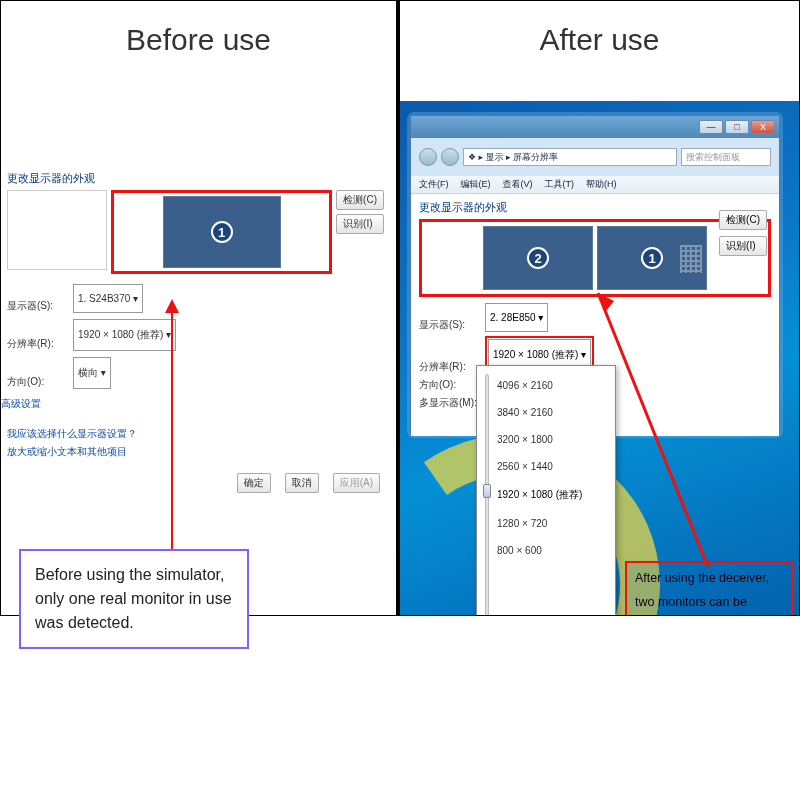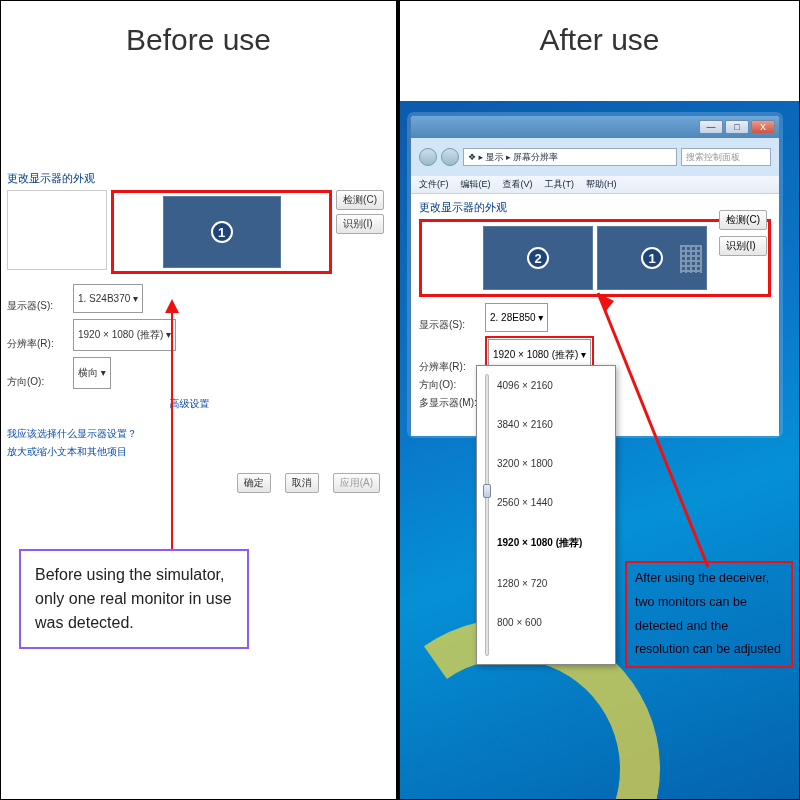--- a/index.html
+++ b/index.html
@@ -6,21 +6,21 @@
   body {
     margin: 0;
     width: 800px;
     height: 800px;
     font-family: "Microsoft YaHei", Tahoma, sans-serif;
     background: #fff;
     overflow: hidden;
   }
   .wrap {
     width: 800px;
-    height: 800px;
+    height: 616px;
     display: flex;
     border: 1px solid #000;
   }
   .col {
     position: relative;
     height: 100%;
   }
   .col-left { width: 50%; border-right: 4px solid #000; }
   .col-right { width: 50%; }
   .heading {
@@ -77,21 +77,21 @@
     white-space:nowrap;
   }
   .lp-fields { margin-top:10px; padding:0 6px; }
   .lp-row { display:flex; align-items:flex-end; gap:14px; margin-bottom:6px; }
   .lp-lab { width:52px; color:#333; font-size:10px; }
   .combo {
     font-size:10px; padding:8px 4px;
     border:1px solid #999; background:#fff;
     display:flex; align-items:center; gap:8px;
   }
-  .lp-link { color:#0a4aa8; font-size:10px; text-align:center; padding:2px 12px 0 0;}
+  .lp-link { color:#0a4aa8; font-size:10px; text-align:left; padding:2px 12px 0 0;}
   .lp-links2 { color:#0a4aa8; font-size:10px; padding:14px 0 0 6px; line-height:1.8;}
   .lp-bottom-btns { display:flex; gap:14px; justify-content:flex-end; padding:12px 10px 0 0;}
   .left-callout {
     position:absolute;
     left:18px; top:548px;
     width:230px;
     border:2px solid #8b5cf6;
     padding:12px 14px;
     font-size:16px;
     line-height:1.5;
@@ -200,32 +200,32 @@
   
   .dd {
     position:absolute;
     left:76px; top:264px;
     width:140px; height:300px;
     background:#fff;
     border:1px solid #888;
     box-shadow:2px 2px 6px rgba(0,0,0,0.3);
     font-size:10px; color:#333;
     padding:6px 4px 6px 18px;
-    display:flex; flex-direction:column; gap:12px;
+    display:flex; flex-direction:column; gap:0;
   }
   .dd .track{
     position:absolute; left:8px; top:8px; bottom:8px; width:4px;
     background:#e2e2e2; border:1px solid #bbb; border-radius:2px;
   }
   .dd .thumb{
     position:absolute; left:6px; top:118px; width:8px; height:14px;
     background:linear-gradient(#eef,#bcd); border:1px solid #789; border-radius:2px;
   }
   .dd-item{ padding:8px 2px; }
-  .dd-item.sel{ font-weight:bold; color:#000;}
+  .dd-item.sel{ font-weight:normal; color:#000;}
   
   .right-callout{
     position:absolute;
     right:6px; top:460px;
     width:168px;
     border:2px solid #e11;
     background:rgba(10,100,180,0.15);
     padding:4px 8px;
     font-size:12.5px; line-height:1.9;
     color:#101;

